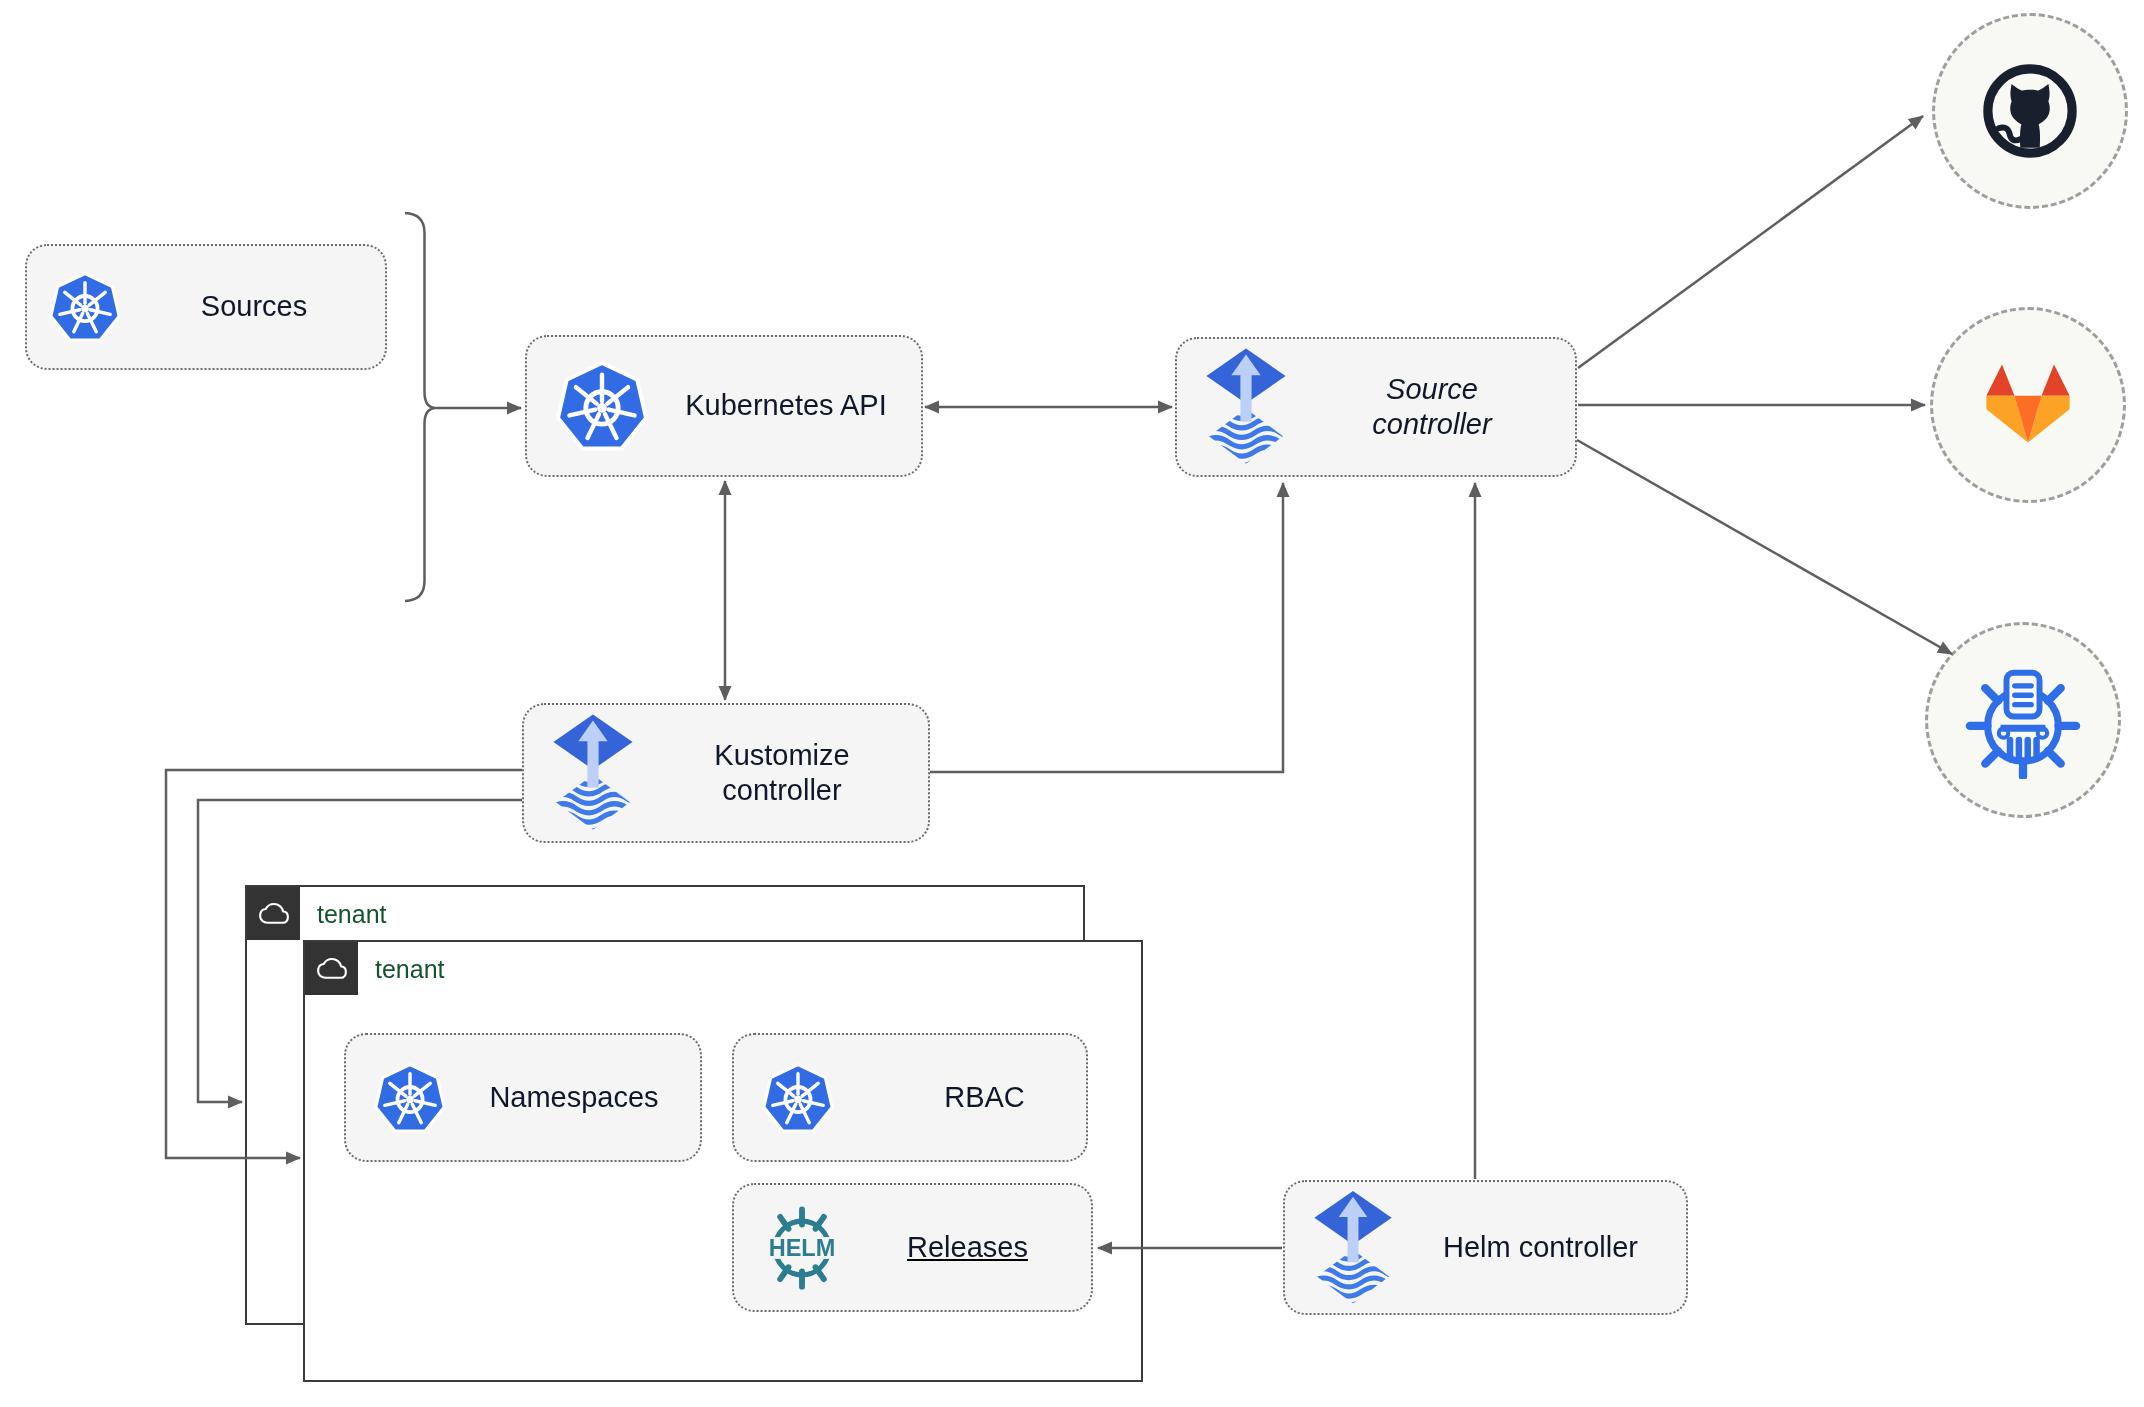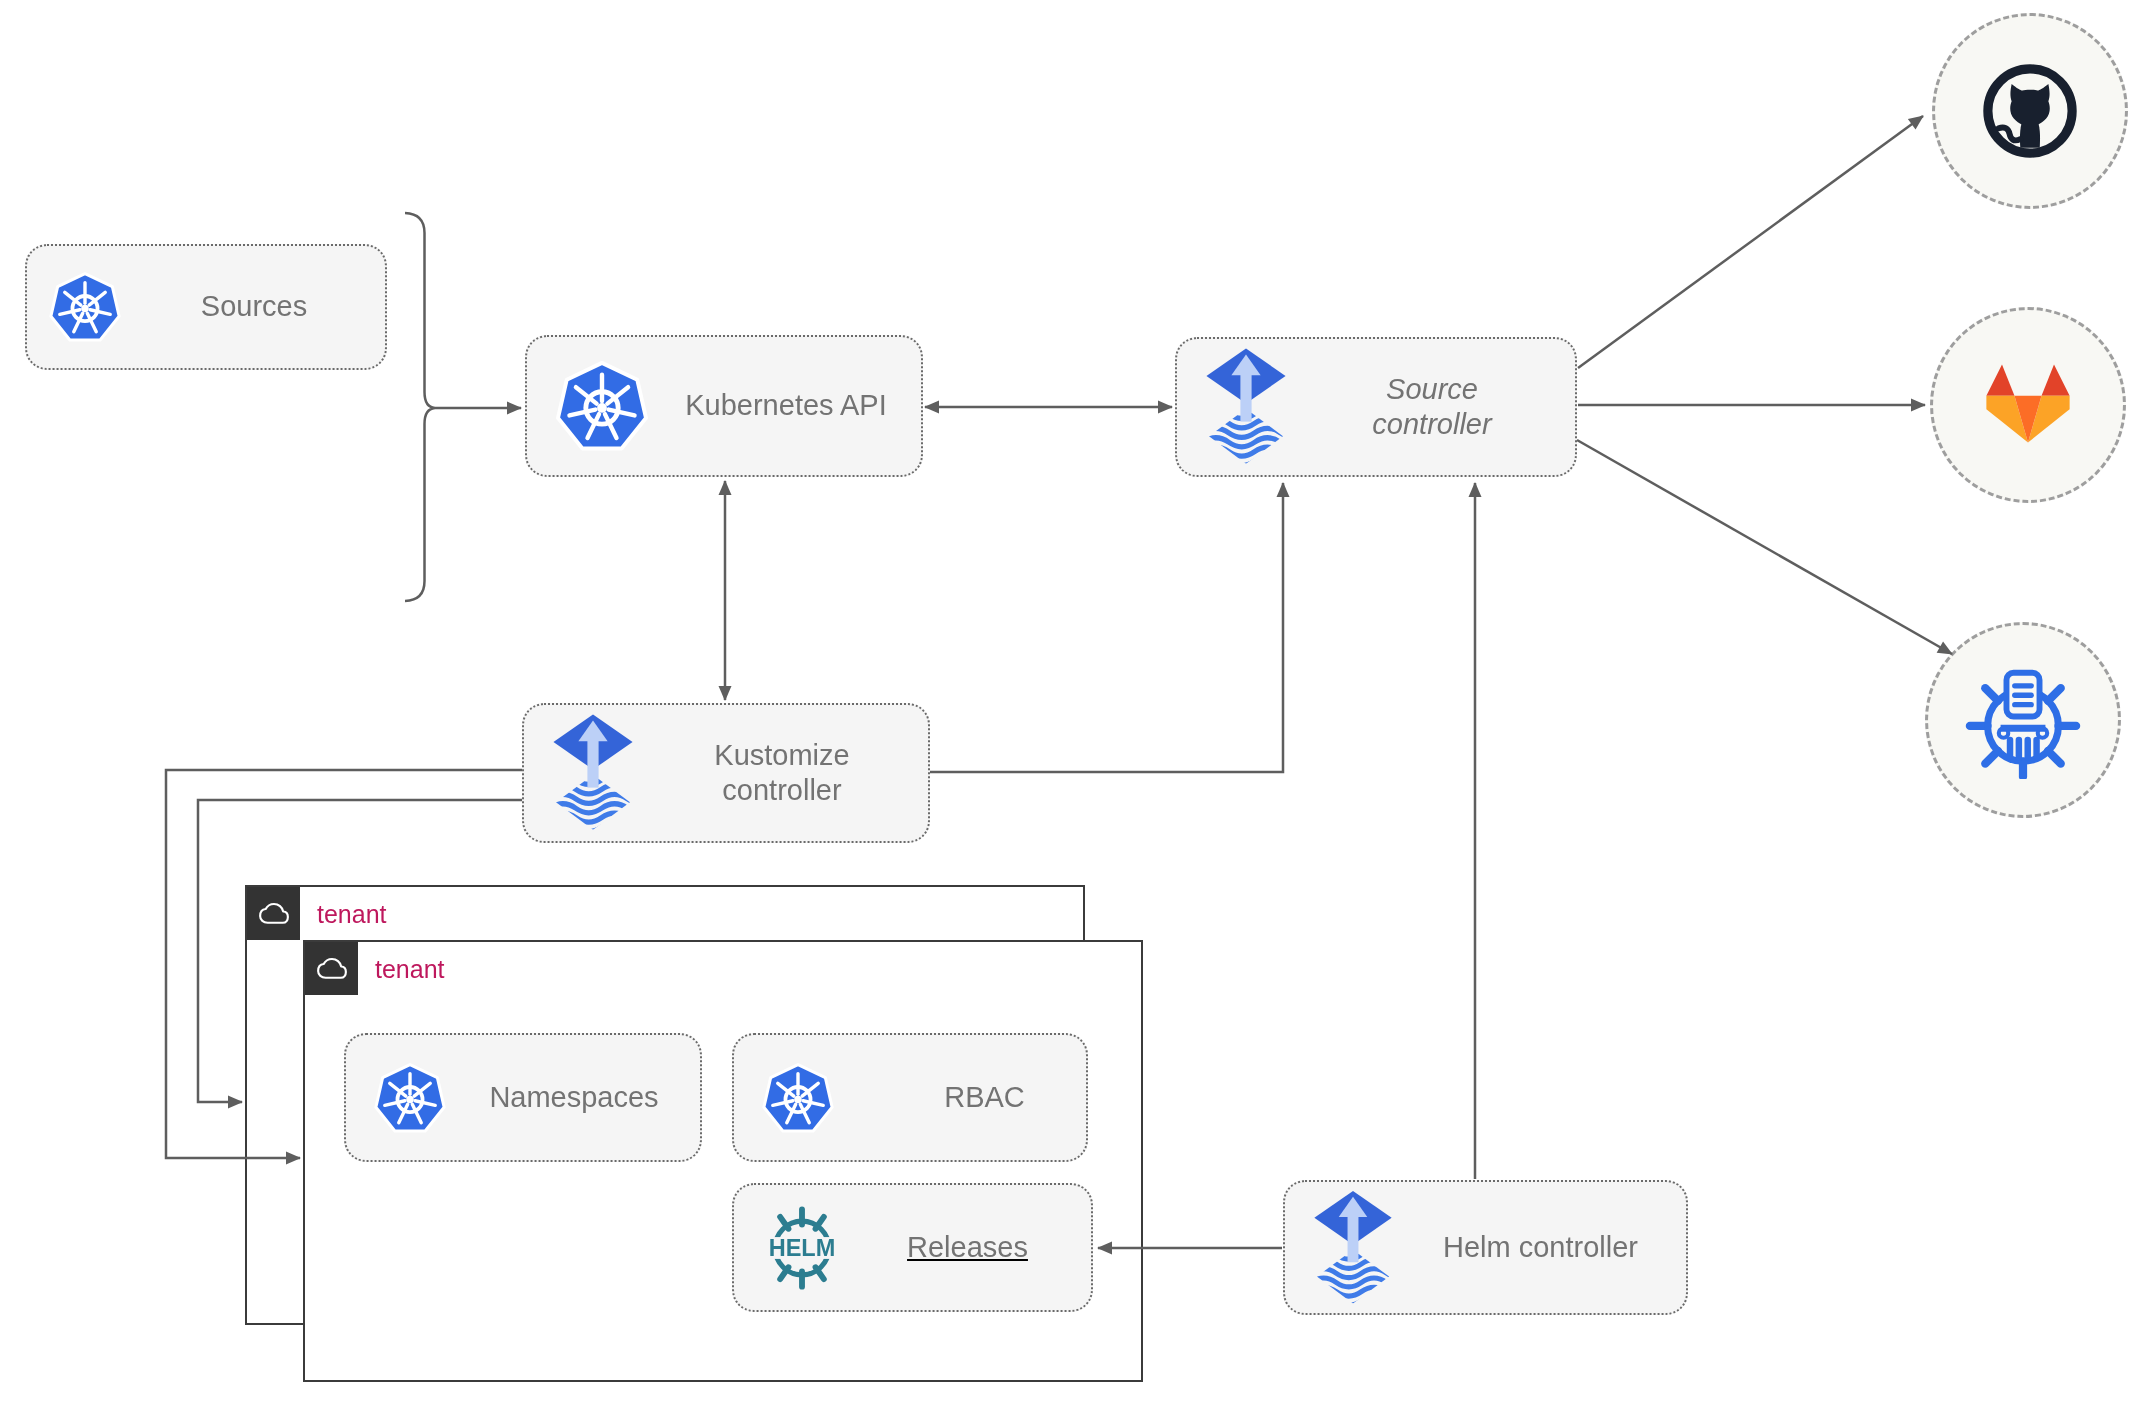--- a/index.html
+++ b/index.html
@@ -8,28 +8,28 @@
     font-family:"Liberation Sans",sans-serif;overflow:hidden;
   }
   
   .node{
     position:absolute;box-sizing:border-box;background:#f5f5f5;
     border:2.5px dotted #6a6a6a;border-radius:22px;
     display:flex;align-items:center;z-index:3;
   }
   .node .ic{margin-left:26px;flex:0 0 auto;display:block;}
   .node .lbl{flex:1;display:flex;justify-content:center;padding:0 8px;}
-  .node .lbl span{font-size:29px;color:#737373;text-align:center;line-height:1.22;}
+  .node .lbl span{font-size:29px;color:#0f172a;text-align:center;line-height:1.22;}
   .node.wrap .lbl span{max-width:195px;}
   
   .tenant{position:absolute;background:#ffffff;border:2px solid #3b3b3b;box-sizing:border-box;}
   .tenant .hdr{position:absolute;top:0;left:0;width:53px;height:53px;background:#333333;
     display:flex;align-items:center;justify-content:center;}
   .tenant .hdr svg{width:36px;height:30px;}
-  .tenant .tlabel{position:absolute;left:70px;top:13px;font-size:25px;color:#be185d;}
+  .tenant .tlabel{position:absolute;left:70px;top:13px;font-size:25px;color:#14532d;}
   .tenant-back{z-index:1;}
   .tenant-front{z-index:2;}
   
   .repo{position:absolute;width:196px;height:196px;box-sizing:border-box;
     border:3px dashed #9e9e9e;border-radius:50%;background:#f8f8f4;
     display:flex;align-items:center;justify-content:center;z-index:3;}
   
   .connectors{position:absolute;left:0;top:0;z-index:10;pointer-events:none;}
   .edge{stroke:#5e5e5e;stroke-width:2.5;fill:none;}
 </style>

